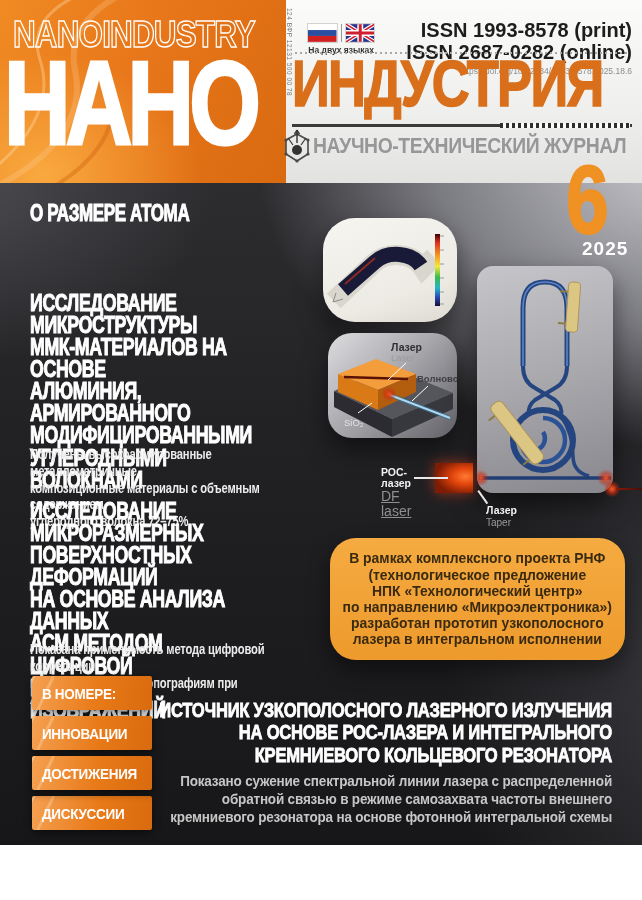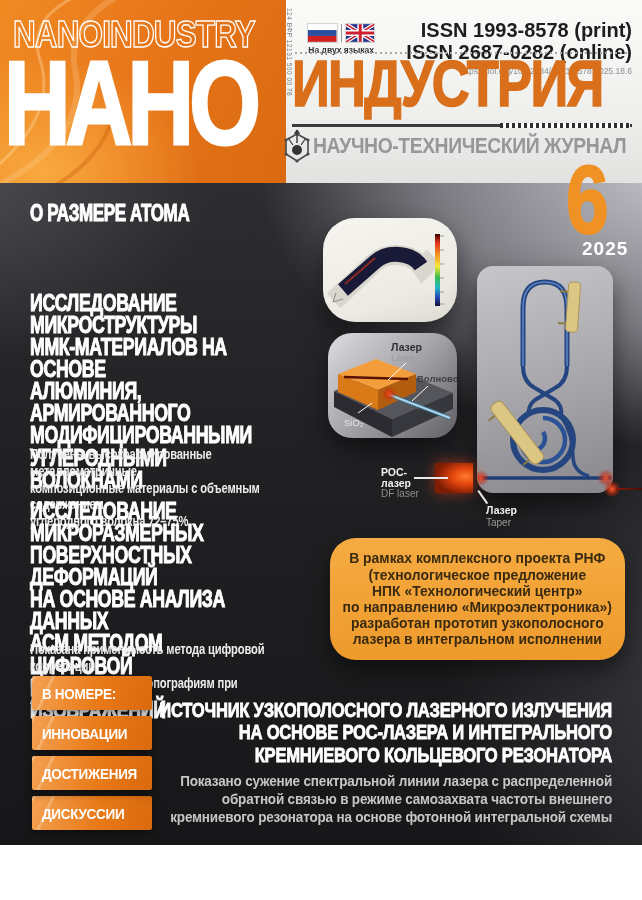--- a/index.html
+++ b/index.html
@@ -72,21 +72,21 @@
   .panel2{left:328px;top:333px;width:129px;height:105px;border-radius:24px;overflow:hidden;
        background:linear-gradient(135deg,#dddde0 0%,#a9a9ae 45%,#606066 100%);}
   .panel3{left:477px;top:266px;width:136px;height:227px;border-radius:16px;overflow:hidden;
        background:linear-gradient(165deg,#c6c6ca 0%,#a8a8ad 50%,#87878d 100%);}
   .fig-label-ru{font-weight:700;fill:#2e2e33;}
   .dfb-block{position:absolute;left:435px;top:463px;width:38px;height:30px;
        background:radial-gradient(30px 18px at 80% 45%,#ff7a30 0%,#e2450c 45%,#7e1c04 100%);
        box-shadow:0 0 14px rgba(255,70,20,.55);}
   .dfb-label{position:absolute;left:381px;top:467px;width:52px;text-align:left;line-height:1.05;}
   .dfb-label .ru{font-size:10.5px;font-weight:700;color:#f2f2f2;}
-  .dfb-label .en{font-size:10px;color:#8f8f8f;}
+  .dfb-label .en{font-size:14px;color:#8f8f8f;text-decoration:underline;}
   .dfb-line{position:absolute;left:414px;top:477px;width:34px;height:1.5px;background:#e8e8e8;}
   .taper-label{position:absolute;left:486px;top:505px;line-height:1.1;}
   .taper-label .ru{font-size:10.5px;font-weight:700;color:#f2f2f2;}
   .taper-label .en{font-size:10px;color:#9a9a9a;}
   .taper-line{position:absolute;left:479px;top:490px;width:16px;height:1.5px;background:#e8e8e8;
        transform:rotate(55deg);transform-origin:left top;}
   .beam-dot{position:absolute;left:604px;top:481px;width:16px;height:16px;border-radius:50%;
        background:radial-gradient(circle,#ff5a28 0%,rgba(200,40,10,.55) 45%,rgba(120,20,5,0) 75%);}
   .beam-line{position:absolute;left:616px;top:488px;width:26px;height:2px;
        background:linear-gradient(90deg,#8a1a08,#40100a);}

